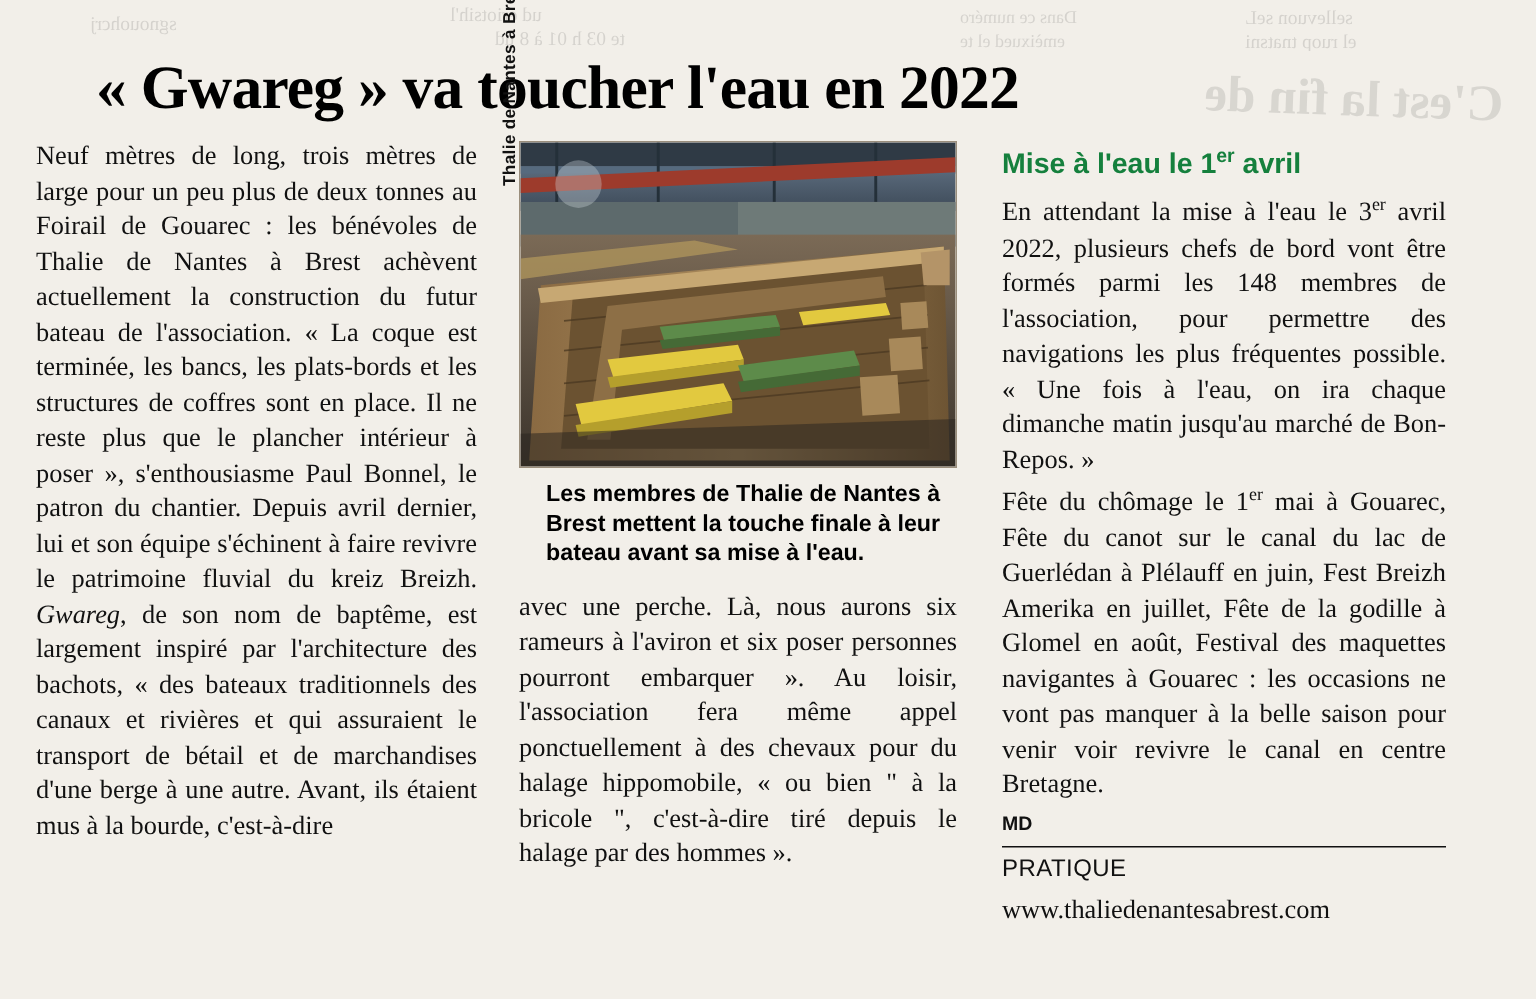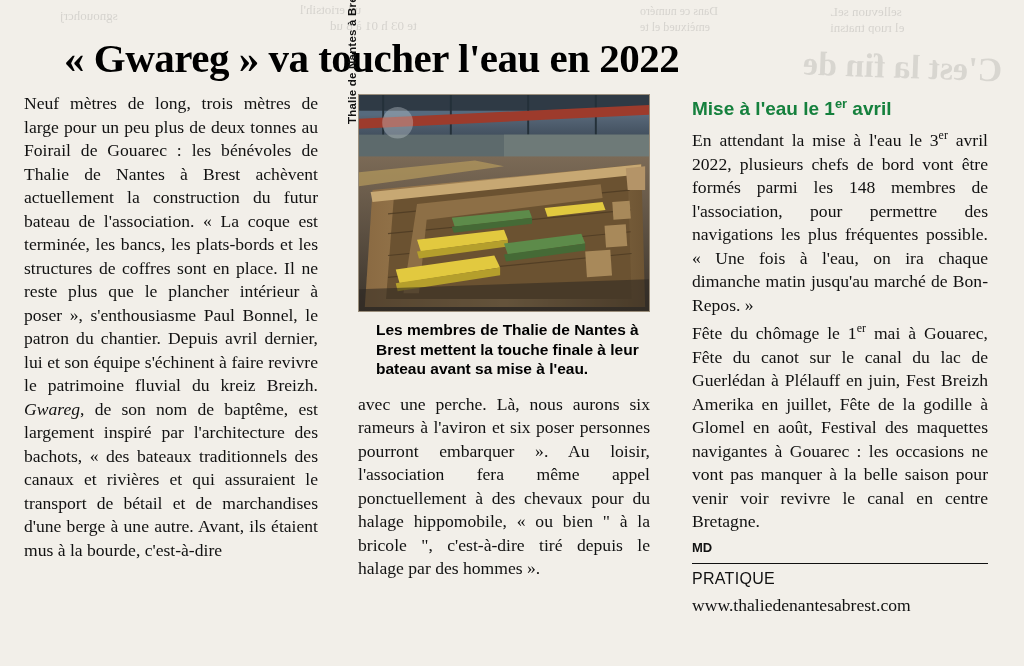--- a/index.html
+++ b/index.html
@@ -64,21 +64,21 @@
     font-weight: bold;
     font-size: 41px;
     line-height: 44px;
     letter-spacing: -0.5px;
     margin: 6px 0 12px 40px;
     color: #000;
   }
 
   .columns {
     display: flex;
-    gap: 12px;
+    gap: 0px;
     align-items: flex-start;
   }
 
   .col {
     box-sizing: border-box;
   }
   .col1 { width: 308px; padding-right: 14px; }
   .col2 { width: 320px; padding: 0 14px; }
   .col3 { width: 312px; padding-left: 16px; }
 

